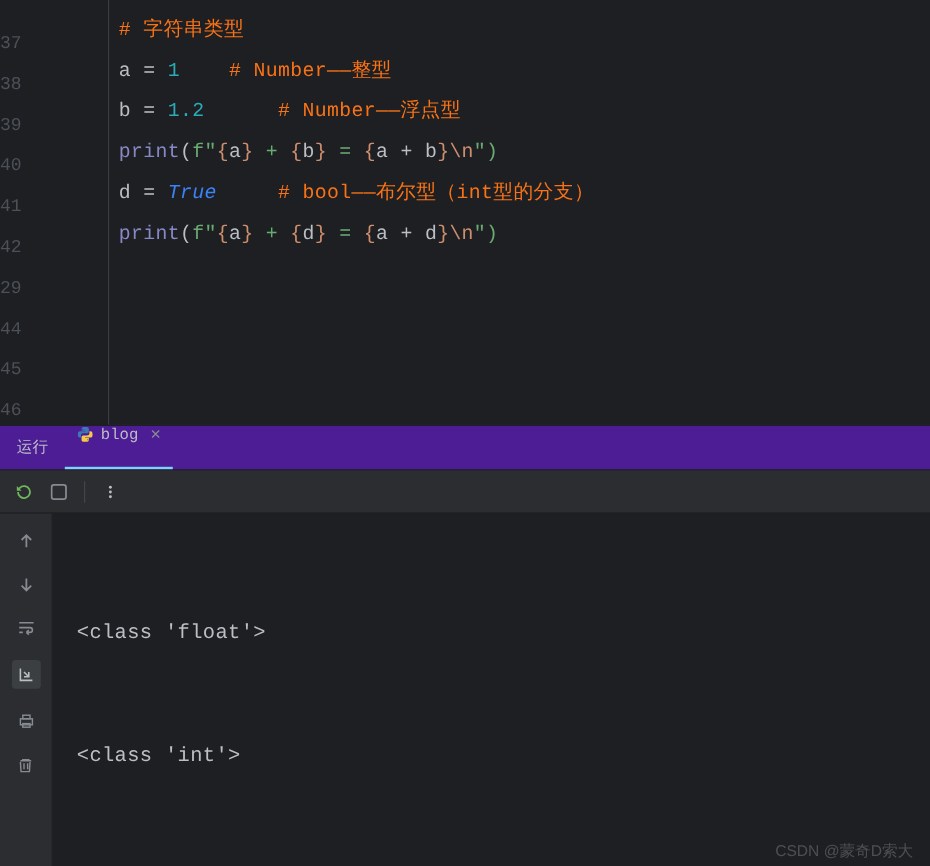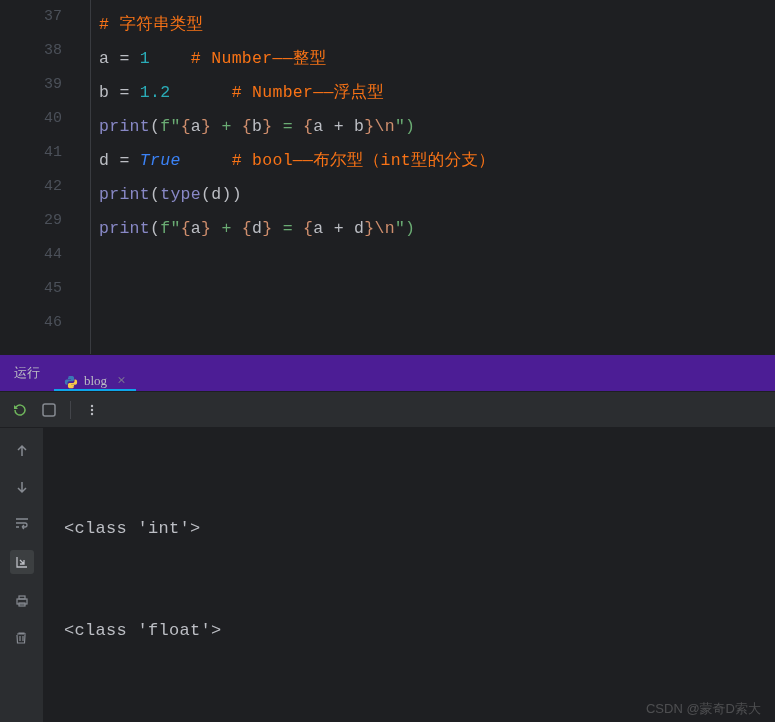--- a/index.html
+++ b/index.html
@@ -17,22 +17,22 @@
       position: relative;
     }
     .editor-area {
       display: flex;
       height: 354px;
       background: #1e1f22;
     }
     .gutter {
       width: 90px;
       background: #1e1f22;
-      padding-top: 0;
-      text-align: right;
+      padding-top: 20px;
+      text-align: left;
       padding-right: 28px;
       flex-shrink: 0;
     }
     .line-number {
       color: #4b5059;
       font-size: 15px;
       line-height: 34px;
       height: 34px;
       user-select: none;
     }
@@ -76,24 +76,24 @@
       height: 100%;
       display: flex;
       align-items: center;
     }
     .tab-active {
       color: #bcbec4;
       font-size: 13px;
       padding: 0 10px;
       height: 100%;
       display: flex;
-      align-items: flex-end;
+      align-items: flex-start;
       gap: 6px;
-      border-bottom: 2px solid #0ea5e9;
-      font-family: Liberation Serif, serif;
+      border-bottom: 2px solid #7dd3fc;
+      font-family: Liberation Mono, monospace;
     }
     .python-icon {
       width: 14px;
       height: 14px;
       display: inline-block;
     }
     .close-x {
       color: #868a91;
       font-size: 15px;
       margin-left: 4px;
@@ -185,21 +185,20 @@
     <div class="line-number">44</div>
     <div class="line-number">45</div>
     <div class="line-number">46</div>
   </div>
   <div class="code-area">
     <div class="code-line"><span class="comment"># 字符串类型</span></div>
     <div class="code-line"><span class="var">a</span><span class="punct"> = </span><span class="number">1</span><span>    </span><span class="comment"># Number——整型</span></div>
     <div class="code-line"><span class="var">b</span><span class="punct"> = </span><span class="number">1.2</span><span>      </span><span class="comment"># Number——浮点型</span></div>
     <div class="code-line"><span class="builtin">print</span><span class="punct">(</span><span class="string">f"</span><span class="fbrace">{</span><span class="var">a</span><span class="fbrace">}</span><span class="string"> + </span><span class="fbrace">{</span><span class="var">b</span><span class="fbrace">}</span><span class="string"> = </span><span class="fbrace">{</span><span class="var">a + b</span><span class="fbrace">}</span><span class="escape">\n</span><span class="string">")</span></div>
     <div class="code-line"><span class="var">d</span><span class="punct"> = </span><span class="keyword">True</span><span>     </span><span class="comment"># bool——布尔型（int型的分支）</span></div>
-    <div class="code-line"><span class="builtin">print</span><span class="punct">(</span><span class="builtin">type</span><span class="punct">(d))</span></div>
     <div class="code-line"><span class="builtin">print</span><span class="punct">(</span><span class="string">f"</span><span class="fbrace">{</span><span class="var">a</span><span class="fbrace">}</span><span class="string"> + </span><span class="fbrace">{</span><span class="var">d</span><span class="fbrace">}</span><span class="string"> = </span><span class="fbrace">{</span><span class="var">a + d</span><span class="fbrace">}</span><span class="escape">\n</span><span class="string">")</span></div>
     <div class="code-line"></div>
   </div>
 </div>
 
 <div class="tabs-bar">
   <div class="tab-label">运行</div>
   <div class="tab-active">
     <span class="python-icon">
       <svg viewBox="0 0 16 16">
@@ -263,22 +262,22 @@
           <rect x="5" y="10" width="6" height="3" fill="none" stroke="#868a91" stroke-width="1.2"></rect>
         </svg>
     </span>
     <span class="console-gutter-icon">
       <svg width="15" height="15" viewBox="0 0 15 15">
           <path fill="none" stroke="#868a91" stroke-width="1.2" d="M3 4h9M5 4V3h5v1m-7 1l.5 8h7l.5-8M6 6v5m3-5v5"></path>
         </svg>
     </span>
   </div>
   <div class="console-output">
+    <div>&lt;class 'float'&gt;</div>
     <div>&lt;class 'int'&gt;</div>
-    <div>&lt;class 'float'&gt;</div>
     <div>1 + 1.2 = 2.2</div>
     
     
     
   </div>
 </div>
 
 <div class="watermark">CSDN @蒙奇D索大</div>
 
 </body></html>

